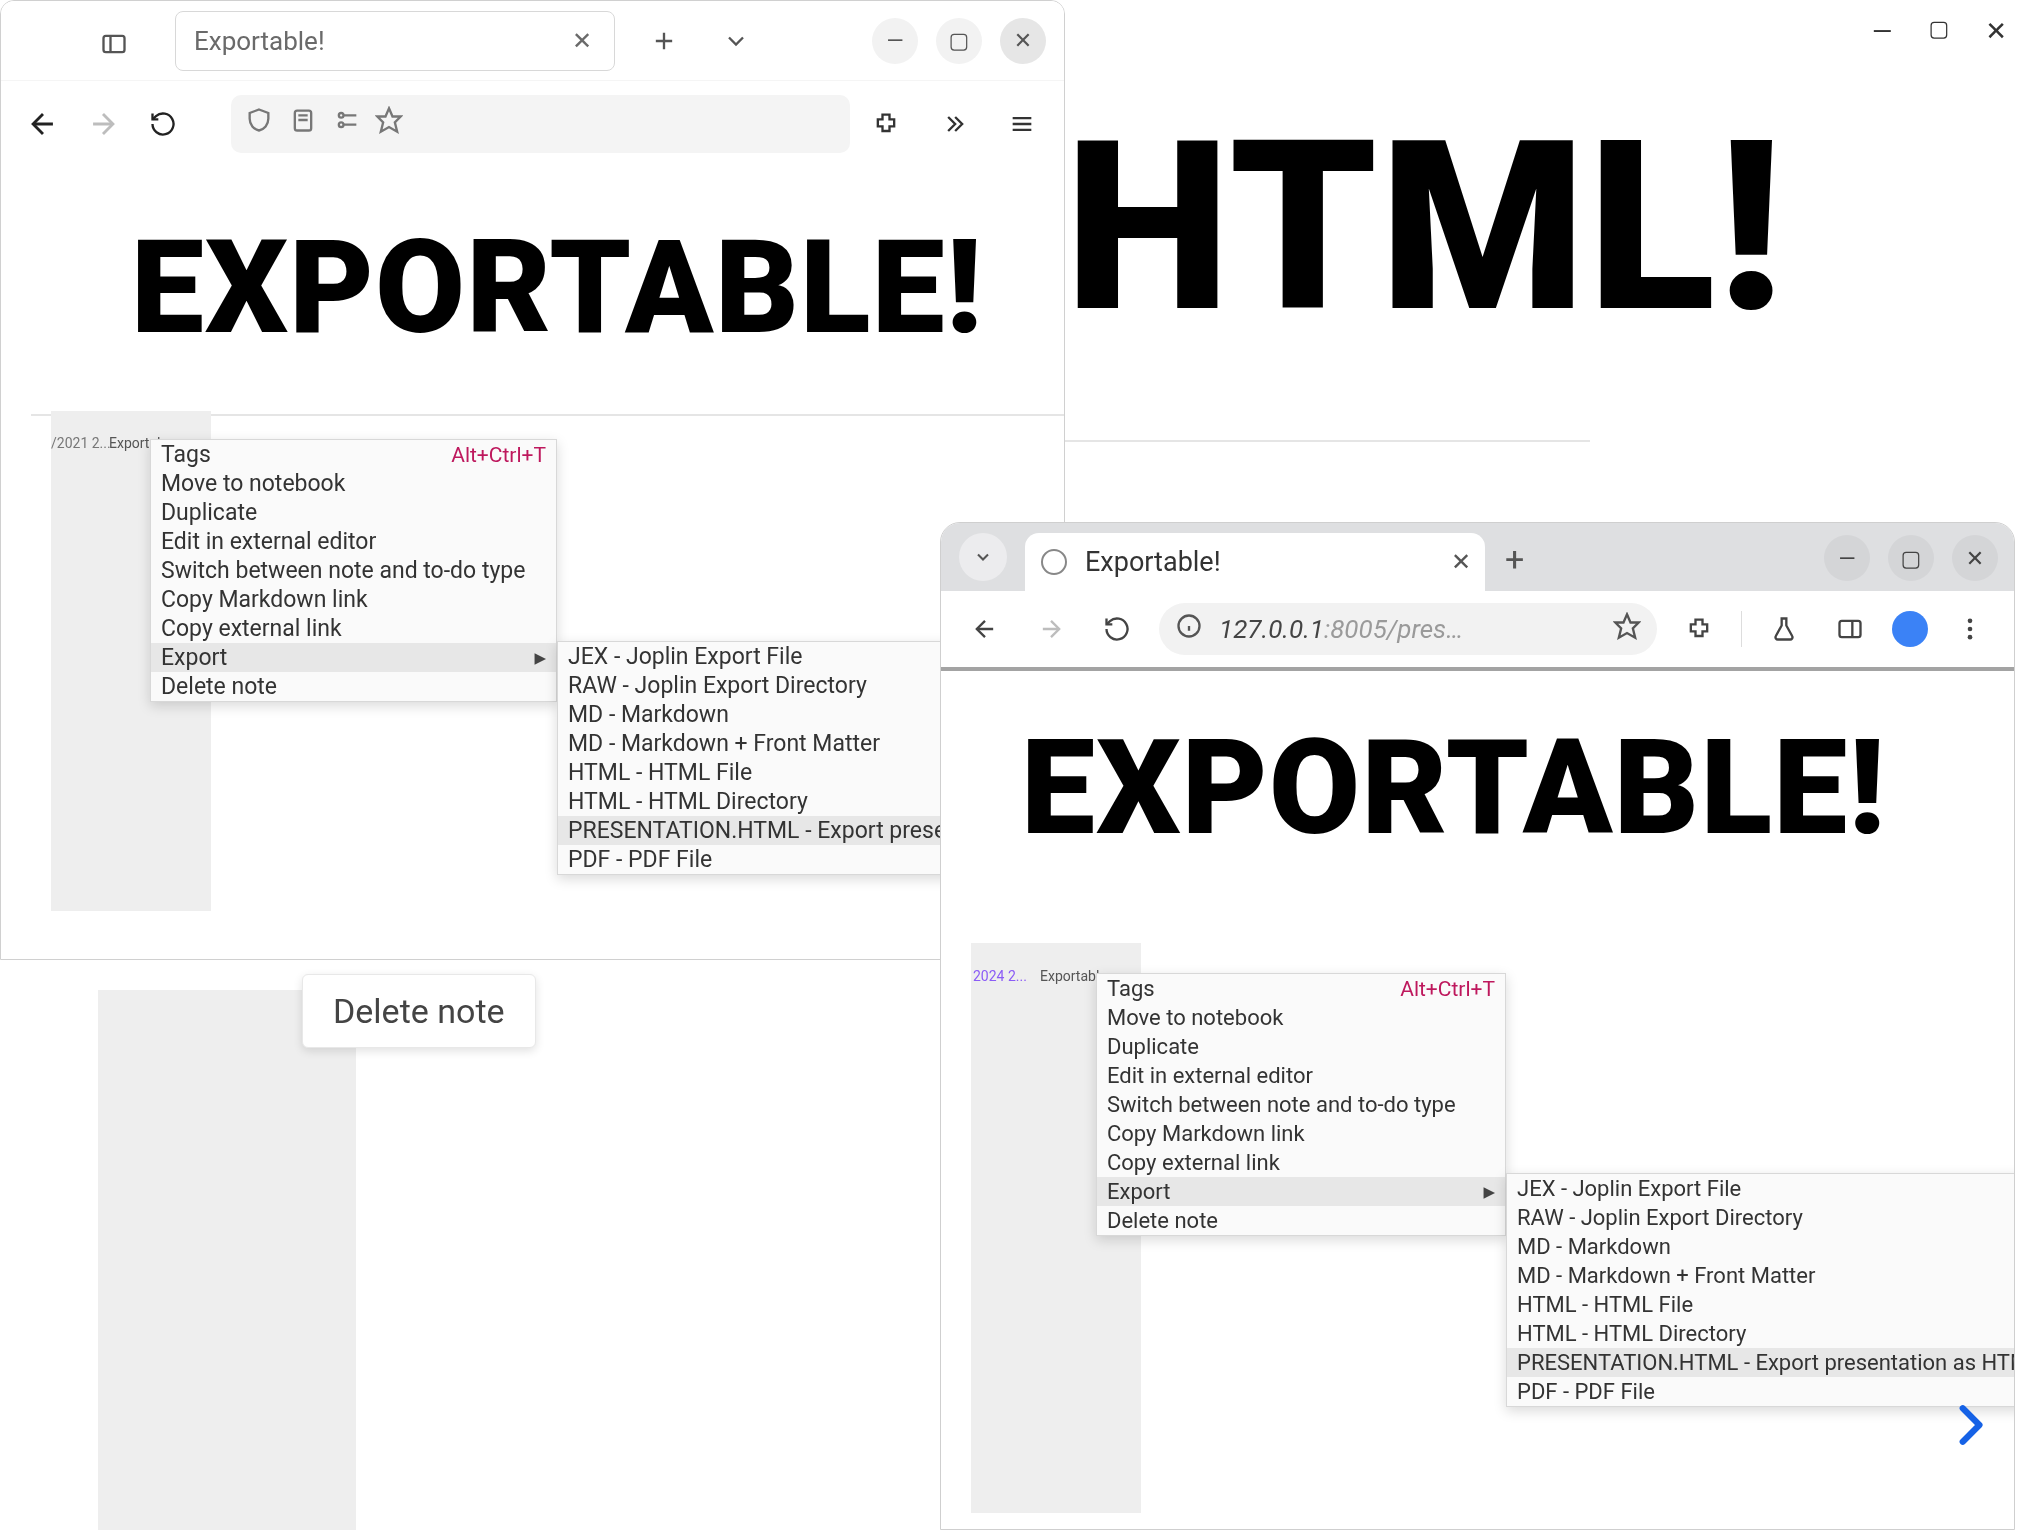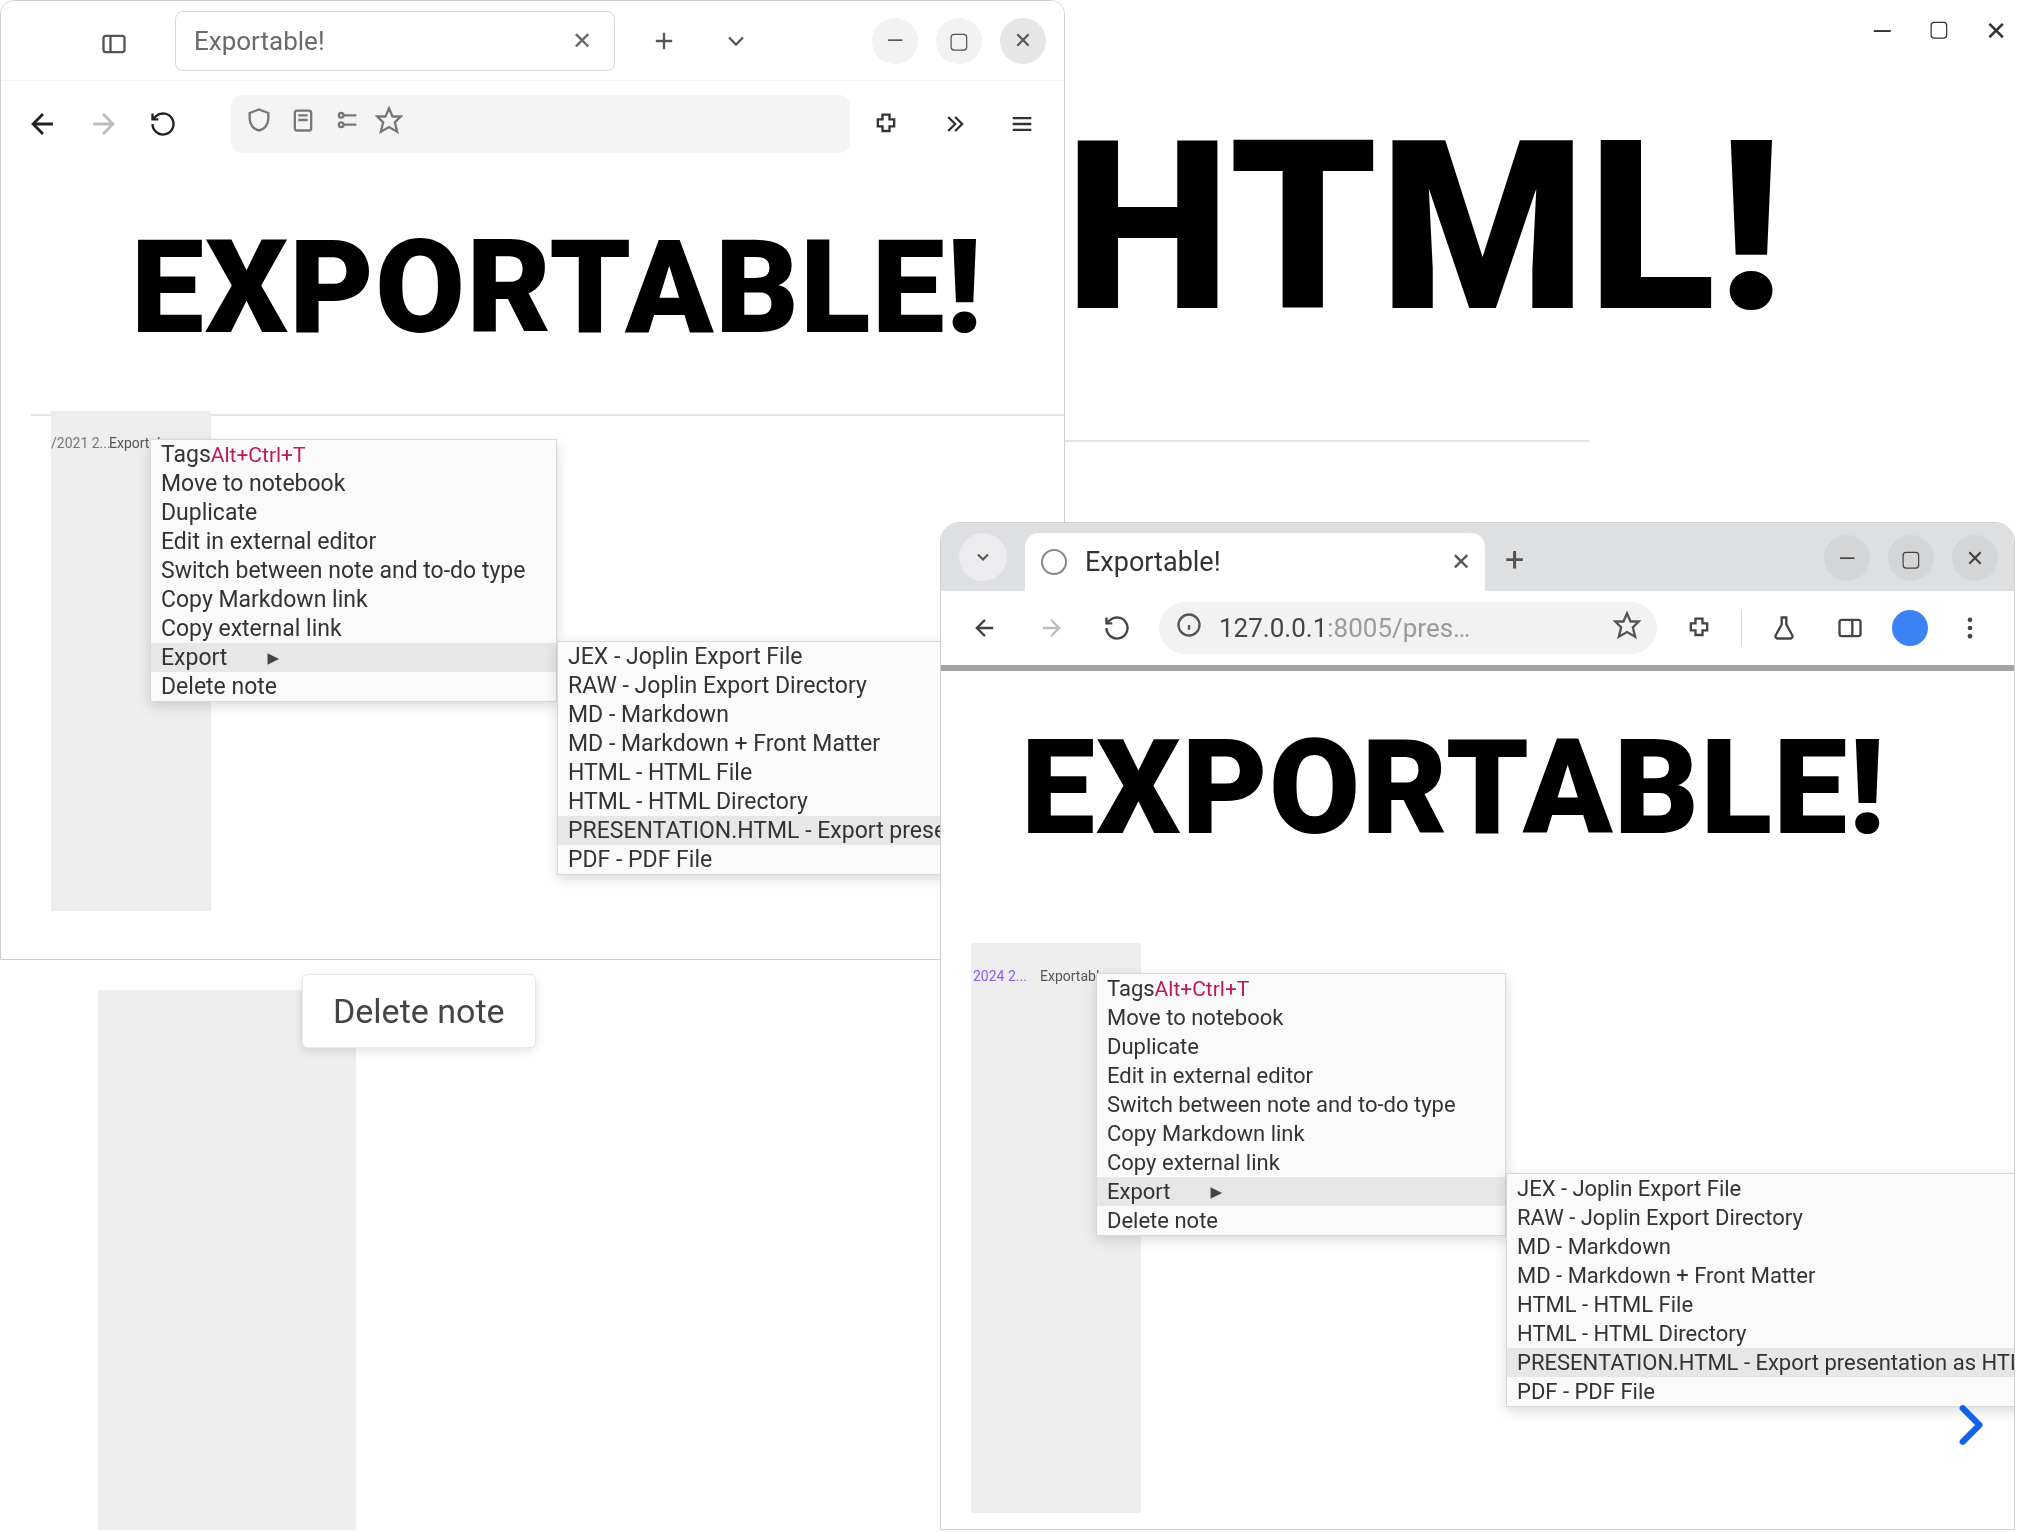--- a/index.html
+++ b/index.html
@@ -166,21 +166,21 @@
     
     .ctxmenu {
       position: absolute;
       background: #fafafa;
       border: 1px solid #d8d8d8;
       box-shadow: 0 4px 12px rgba(0,0,0,0.15);
       font-size: 23px; color: #333;
     }
     .ctxmenu .item {
       height: 29px;
-      display: flex; align-items: center; justify-content: flex-start;
+      display: flex; align-items: center; justify-content: space-between;
       padding: 0 10px 0 10px;
       white-space: nowrap;
     }
     .ctxmenu .item.hi { background: #e7e7e7; }
     .ctxmenu .shortcut { color: #be185d; font-size: 21px; }
     .ctxmenu .sub-arrow { color: #444; font-size: 15px; margin-left: 40px; }
     #w1-ctx { left: 149px; top: 438px; width: 407px; }
     #w1-sub { left: 556px; top: 640px; min-width: 380px; }
 
     
@@ -236,24 +236,25 @@
     }
     .w2-winctrls .wc {
       width: 46px; height: 46px; border-radius: 50%;
       background: #d4d5d7;
       display: flex; align-items: center; justify-content: center;
       font-size: 22px; color: #444;
     }
 
     .w2-toolbar {
       height: 80px;
-      border-bottom: 6px solid #a3a3a3;
+      border-bottom: 4px solid #a3a3a3;
       display: flex; align-items: center;
       padding: 0 20px;
       gap: 18px;
+      font-style: italic;
     }
     .w2-url {
       flex: 1; height: 52px;
       background: #f2f2f2;
       border-radius: 26px;
       display: flex; align-items: center;
       padding: 0 16px; gap: 16px;
       font-size: 26px; color: #444;
     }
     .w2-url .dim { color: #9a9a9a; }

